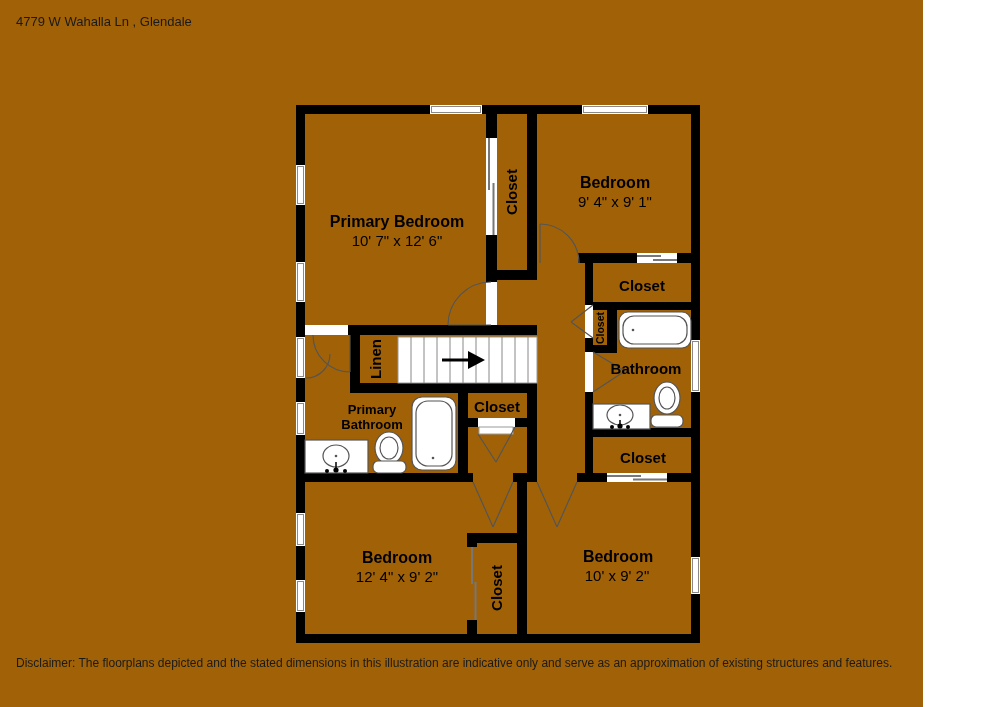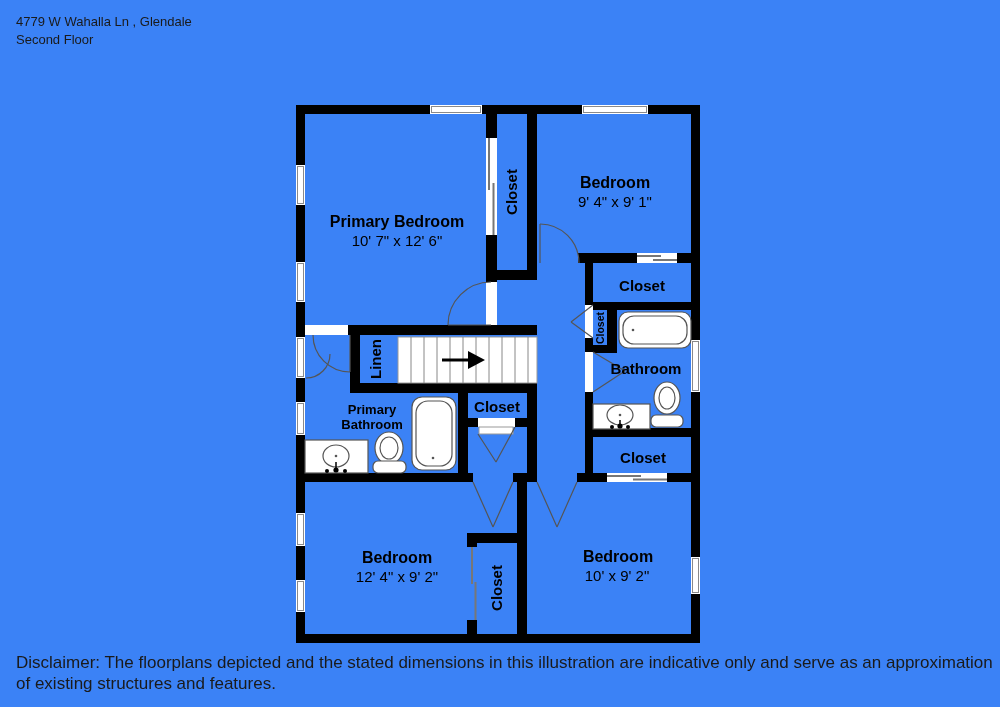--- a/index.html
+++ b/index.html
@@ -1,19 +1,19 @@
 <!DOCTYPE html>
 <html><head>
 <meta charset="utf-8">
 <style>
   html,body{margin:0;padding:0;background:#fff;}
-  .page{position:relative;width:1000px;height:707px;background:#3b82f6;overflow:hidden;
+  .page{position:relative;width:923px;height:707px;background:#a16207;overflow:hidden;
         font-family:"Liberation Sans", sans-serif;}
   .hdr{position:absolute;left:16px;top:13px;color:#1a1a1a;font-size:13px;line-height:18px;}
-  .disc{position:absolute;left:16px;top:653px;color:#1a1a1a;font-size:17px;line-height:20.5px;}
+  .disc{position:absolute;left:16px;top:653px;color:#1a1a1a;font-size:12px;line-height:20.5px;}
   svg{position:absolute;left:0;top:0;}
   .wall{fill:#000;}
   .open{fill:#fff;}
   .winline{fill:none;stroke:#8a8a8a;stroke-width:1;}
   .fix{fill:#fff;stroke:#555;stroke-width:1.2;}
   .thin{fill:none;stroke:#555;stroke-width:1.2;}
   .slide{stroke:#777;stroke-width:2;}
   .tread{stroke:#888;stroke-width:1;}
   .roomname{font-family:"Liberation Sans", sans-serif;font-size:16px;font-weight:bold;fill:#000;text-anchor:middle;}
   .roomdims{font-family:"Liberation Sans", sans-serif;font-size:15px;fill:#000;text-anchor:middle;}
@@ -21,21 +21,20 @@
   .smallname{font-family:"Liberation Sans", sans-serif;font-size:10.5px;font-weight:bold;fill:#000;text-anchor:middle;}
   .pbname{font-family:"Liberation Sans", sans-serif;font-size:13px;font-weight:bold;fill:#000;text-anchor:middle;}
 </style>
 </head>
 <body>
 
 <div class="page">
 
   <div class="hdr">
     <div>4779 W Wahalla Ln , Glendale</div>
-    <div>Second Floor</div>
   </div>
 
   <svg width="1000" height="707" viewBox="0 0 1000 707">
 
     <g>
       <rect class="wall" x="296" y="105" width="404" height="9"></rect>
       <rect class="wall" x="296" y="634" width="404" height="9"></rect>
       <rect class="wall" x="296" y="105" width="9" height="538"></rect>
       <rect class="wall" x="691" y="105" width="9" height="538"></rect>
 

